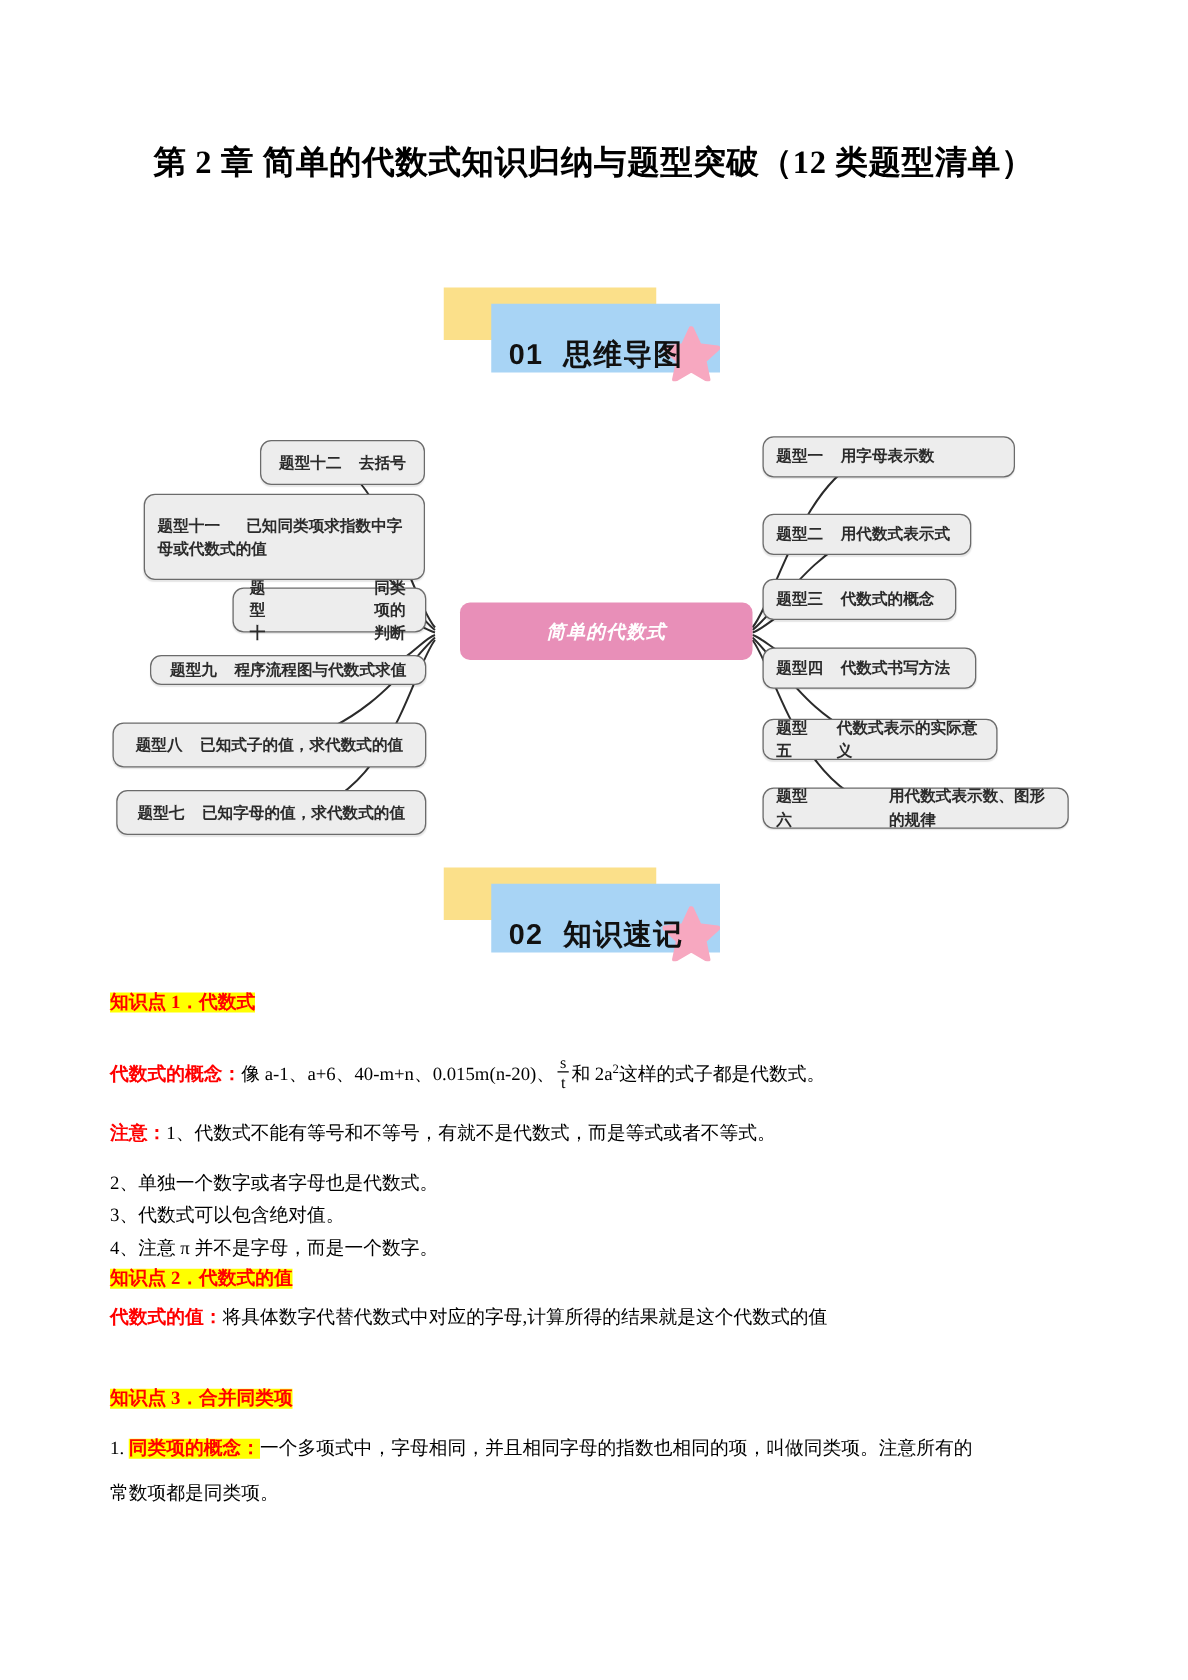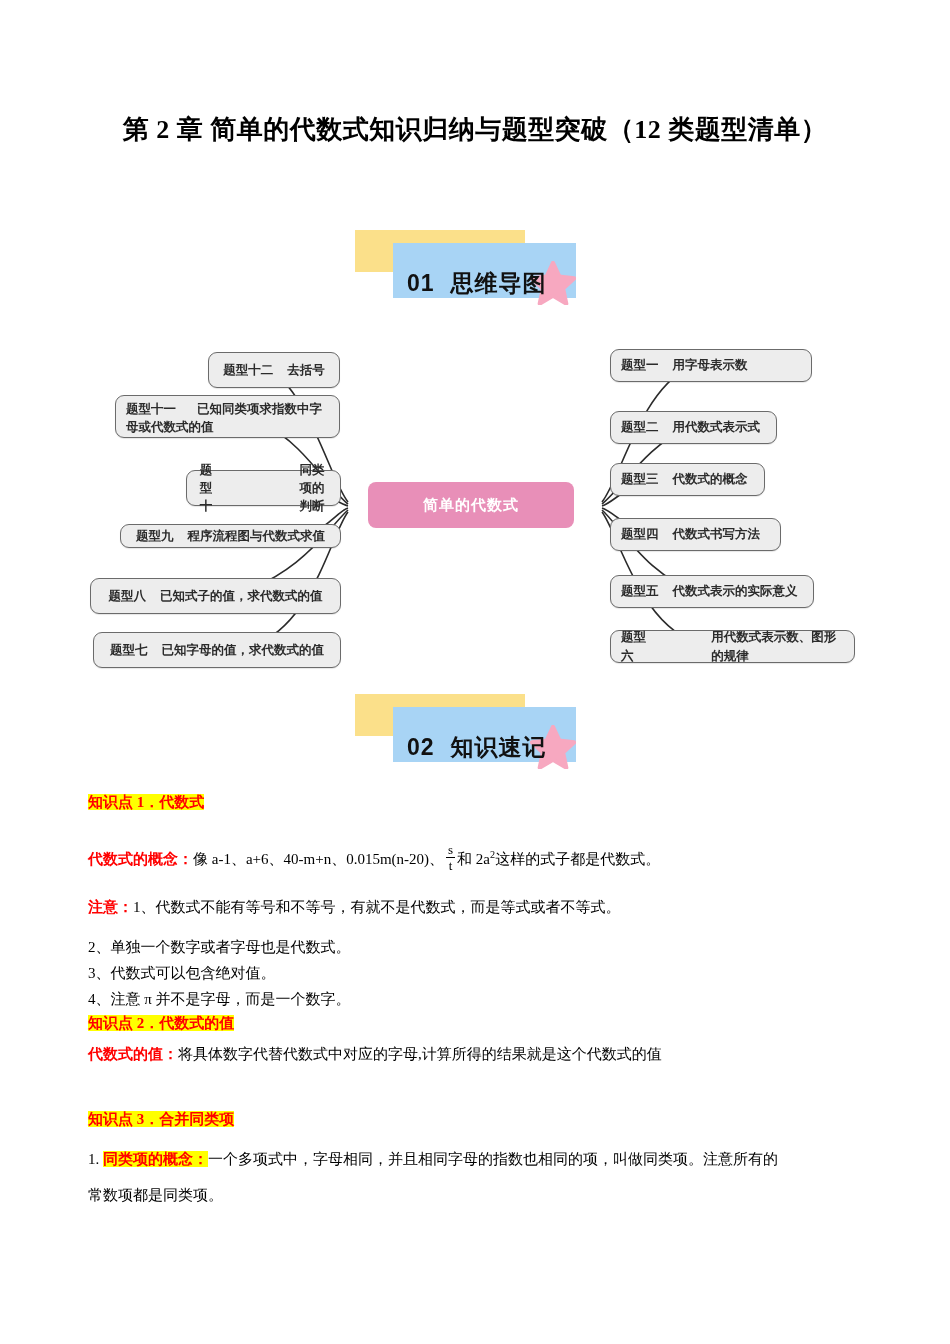--- a/index.html
+++ b/index.html
@@ -178,29 +178,29 @@
 
       <path d="M602,172 C620,150 640,62 688,38"></path>
       <path d="M602,174 C620,160 650,112 686,100"></path>
       <path d="M602,176 C615,172 630,150 662,150"></path>
       <path d="M602,178 C615,182 630,205 668,205"></path>
       <path d="M602,180 C620,196 650,250 700,262"></path>
       <path d="M602,182 C620,206 640,300 704,315"></path>
     </g>
   </svg>
 
-  <div class="mm-center" style="left:368px; top:152px; width:206px; height:46px;">简单的代数式</div>
+  <div class="mm-center" style="left:368px; top:152px; width:234px; height:46px;font-style:italic;">简单的代数式</div>
 
   <div class="mm-node left" style="left:208px; top:22px; width:132px; height:36px;">
     <span>题型十二</span>
     <span style="width:14px"></span>
     <span>去括号</span>
   </div>
 
-  <div class="mm-node left two-line" style="left:115px; top:65px; width:225px; height:43px; display:block; padding-top:4px;">
+  <div class="mm-node left two-line" style="left:115px; top:65px; width:225px; height:69px; display:block; padding-top:16px;">
     <span>题型十一</span>
     <span style="display:inline-block; width:14px"></span>
     <span>已知同类项求指数中字母或代数式的值</span>
   </div>
 
   <div class="mm-node left" style="left:186px; top:140px; width:155px; height:36px;gap:36px;">
     <span>题型十</span>
     <span style="width:14px"></span>
     <span>同类项的判断</span>
   </div>
@@ -240,21 +240,21 @@
     <span style="width:14px"></span>
     <span>代数式的概念</span>
   </div>
 
   <div class="mm-node right" style="left:610px; top:188px; width:171px; height:33px;">
     <span>题型四</span>
     <span style="width:14px"></span>
     <span>代数式书写方法</span>
   </div>
 
-  <div class="mm-node right" style="left:610px; top:245px; width:204px; height:33px;">
+  <div class="mm-node right" style="left:610px; top:245px; width:188px; height:33px;">
     <span>题型五</span>
     <span style="width:14px"></span>
     <span>代数式表示的实际意义</span>
   </div>
 
   <div class="mm-node right" style="left:610px; top:300px; width:245px; height:33px;gap:24px;">
     <span>题型六</span>
     <span style="width:14px"></span>
     <span>用代数式表示数、图形的规律</span>
   </div>

